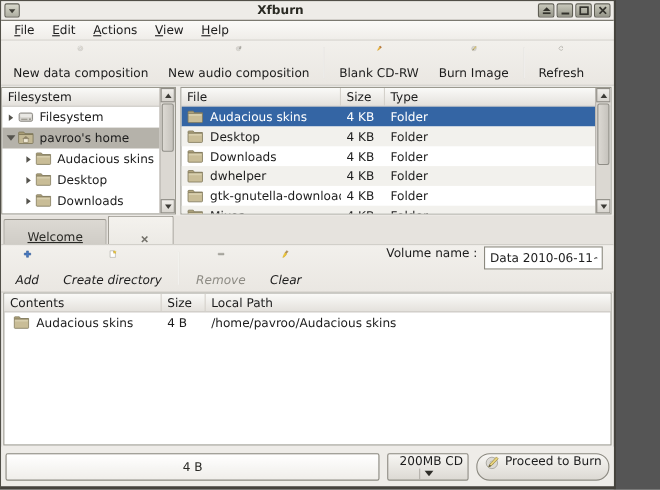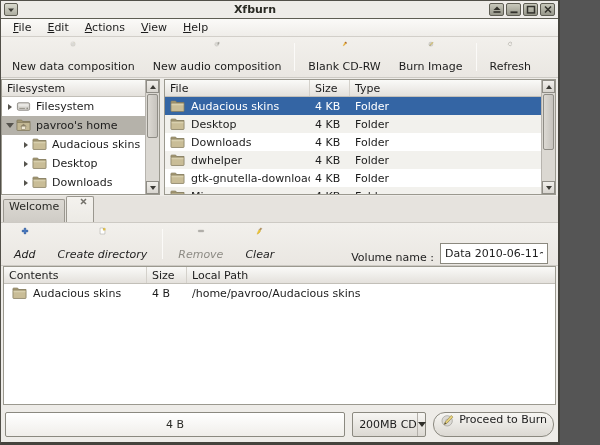--- a/index.html
+++ b/index.html
@@ -33,21 +33,21 @@
   .tbtn{display:flex;flex-direction:column;align-items:center;justify-content:center;
     padding:2px 8px;gap:13px;border:1px solid transparent;border-radius:2px;}
   .tbtn .lbl{white-space:nowrap;}
   .tbtn.disabled .lbl{color:#1c1c1c;}
   .tsep{width:1px;background:#c9c6c0;border-right:1px solid #fbfaf8;margin:5px 4px;}
   .toolbar2{position:absolute;top:222px;left:0;right:0;height:43px;
     background:linear-gradient(#f2f0ec,#eae7e2);border-bottom:1px solid #cdcac4;
     display:flex;align-items:stretch;padding:1px 2px;}
   .toolbar2 .tbtn{padding:2px 10px;font-style:italic;}
   .dim{color:#8d8b84;}
-  .volwrap{margin-left:auto;display:flex;align-items:flex-end;gap:6px;padding-right:8px;}
+  .volwrap{margin-left:auto;display:flex;align-items:flex-start;gap:6px;padding-right:8px;}
   .volinput{width:108px;height:21px;border:1px solid #8b897f;background:#fff;
     font-family:inherit;font-size:11px;padding:0 4px;color:#1c1c1c;}
   
   .main{position:absolute;top:77px;left:0;right:0;height:118px;background:#eeece8;}
   .pane{position:absolute;top:1px;bottom:1px;background:#fff;border:1px solid #9b998f;overflow:hidden;}
   .pane-left{left:0;width:159px;}
   .pane-right{left:163px;right:2px;}
   .colhead{height:17px;background:linear-gradient(#fafaf8,#e4e1dc);border-bottom:1px solid #c2bfb8;
     display:flex;align-items:center;color:#1c1c1c;}
   .colhead .cell{height:100%;display:flex;align-items:center;padding:0 5px;border-right:1px solid #d4d1cb;}
@@ -74,40 +74,40 @@
   .sbtn.up{top:0;} .sbtn.dn{bottom:0;}
   .sbtn::after{content:"";position:absolute;left:50%;top:50%;transform:translate(-50%,-50%);
     width:0;height:0;border-left:3.5px solid transparent;border-right:3.5px solid transparent;}
   .sbtn.up::after{border-bottom:4px solid #3c3b36;}
   .sbtn.dn::after{border-top:4px solid #3c3b36;}
   .sthumb{position:absolute;left:1px;right:1px;background:linear-gradient(90deg,#dcd9d3,#c6c3bd);
     border:1px solid #8f8d86;border-radius:2px;}
   
   .tabbar{position:absolute;top:195px;left:0;right:0;height:27px;background:#e6e3de;
     border-bottom:1px solid #cdcac4;display:flex;align-items:flex-end;padding-left:2px;}
-  .tab{height:23px;display:flex;align-items:flex-start;padding:0 5px;border:1px solid #9a978f;border-bottom:none;
-    background:linear-gradient(#dcd9d3,#cfccc6);margin-right:1px;border-radius:2px 2px 0 0;color:#2a2a26;}
+  .tab{height:23px;display:flex;align-items:flex-end;padding:0 21px;border:1px solid #9a978f;border-bottom:none;
+    background:linear-gradient(#dcd9d3,#cfccc6);margin-right:1px;border-radius:2px 2px 0 0;color:#2a2a26;text-decoration:underline;}
   .tab.active{height:26px;background:linear-gradient(#f4f2ee,#eceae5);position:relative;z-index:2;}
   .tabx{margin-left:7px;display:flex;}
   
   .contents{position:absolute;top:265px;left:2px;right:2px;bottom:37px;background:#fff;border:1px solid #9b998f;}
   .chead{height:17px;background:linear-gradient(#fafaf8,#e4e1dc);border-bottom:1px solid #c2bfb8;display:flex;}
   .chead .cell{display:flex;align-items:center;padding:0 5px;border-right:1px solid #d4d1cb;height:100%;}
   .cc1{width:143px;} .cc2{width:40px;} .cc3{flex:1;}
   .crow{height:18px;display:flex;align-items:center;}
   .crow .cc1{display:flex;align-items:center;padding-left:8px;}
   .crow .cc1 .ticon{margin-right:6px;}
   .crow .cc2{padding-left:5px;} .crow .cc3{padding-left:5px;}
   
   .statusbar{position:absolute;left:0;right:0;bottom:0;height:36px;background:#eeece8;
     display:flex;align-items:center;padding:0 4px;gap:7px;}
   .sizebar{flex:1;height:25px;border:1px solid #8b8980;border-radius:2px;
     background:linear-gradient(#ffffff,#f0eeea);display:flex;align-items:center;justify-content:center;color:#2a2a26;}
   .combo{width:74px;height:25px;border:1px solid #8b8980;border-radius:2px;
-    background:linear-gradient(#f7f6f3,#dcd9d3);display:flex;align-items:center;}
+    background:linear-gradient(#f7f6f3,#dcd9d3);display:flex;align-items:center;flex-direction:column;}
   .combo .cv{flex:1;padding-left:6px;white-space:nowrap;}
   .combo .carr{width:17px;height:100%;border-left:1px solid #b3b0aa;display:flex;align-items:center;justify-content:center;}
   .tri-dn{width:0;height:0;border-left:4px solid transparent;border-right:4px solid transparent;border-top:5px solid #2f2e29;}
   .proceed{height:25px;border:1px solid #8b8980;border-radius:12px;background:linear-gradient(#f7f6f3,#dcd9d3);
     display:flex;align-items:flex-start;padding:0 6px;gap:4px;white-space:nowrap;}
   svg.ic{display:block;}
 </style>
 </head>
 <body>
 

